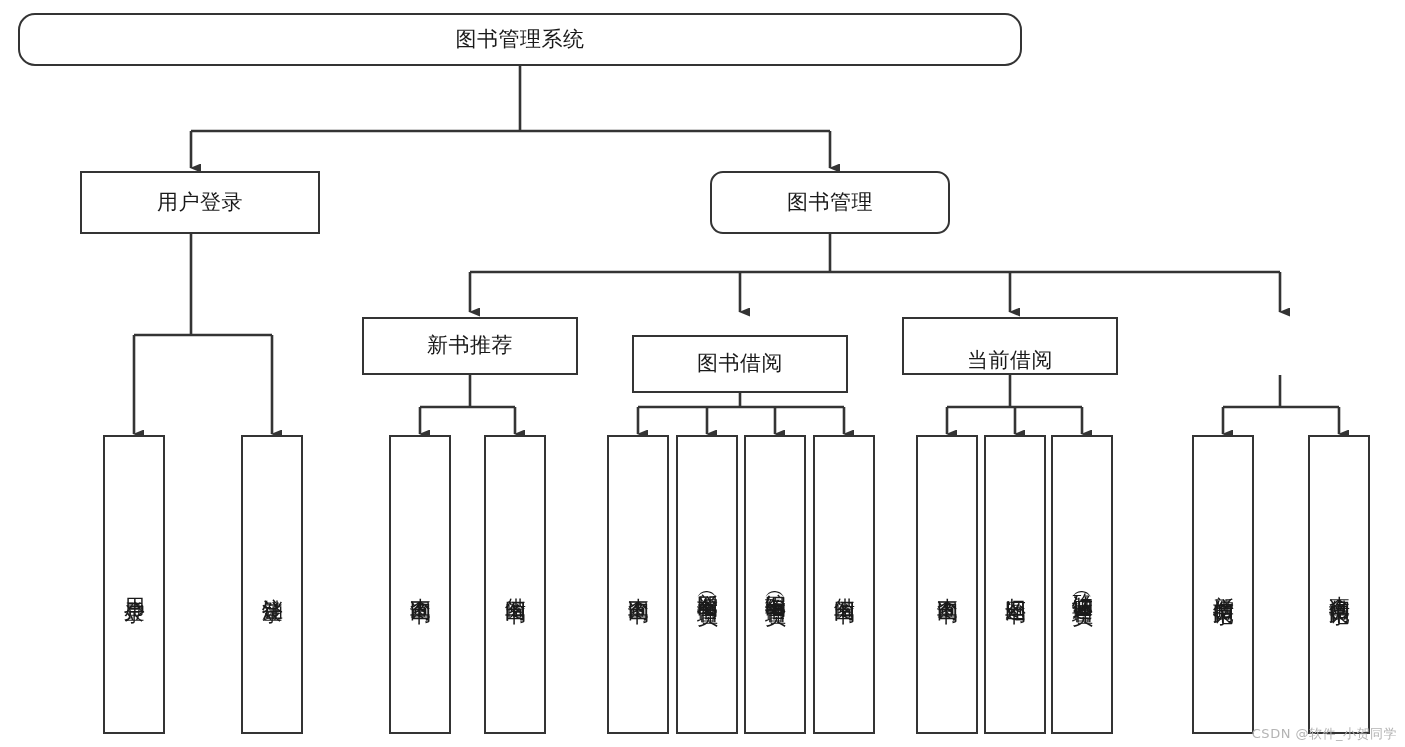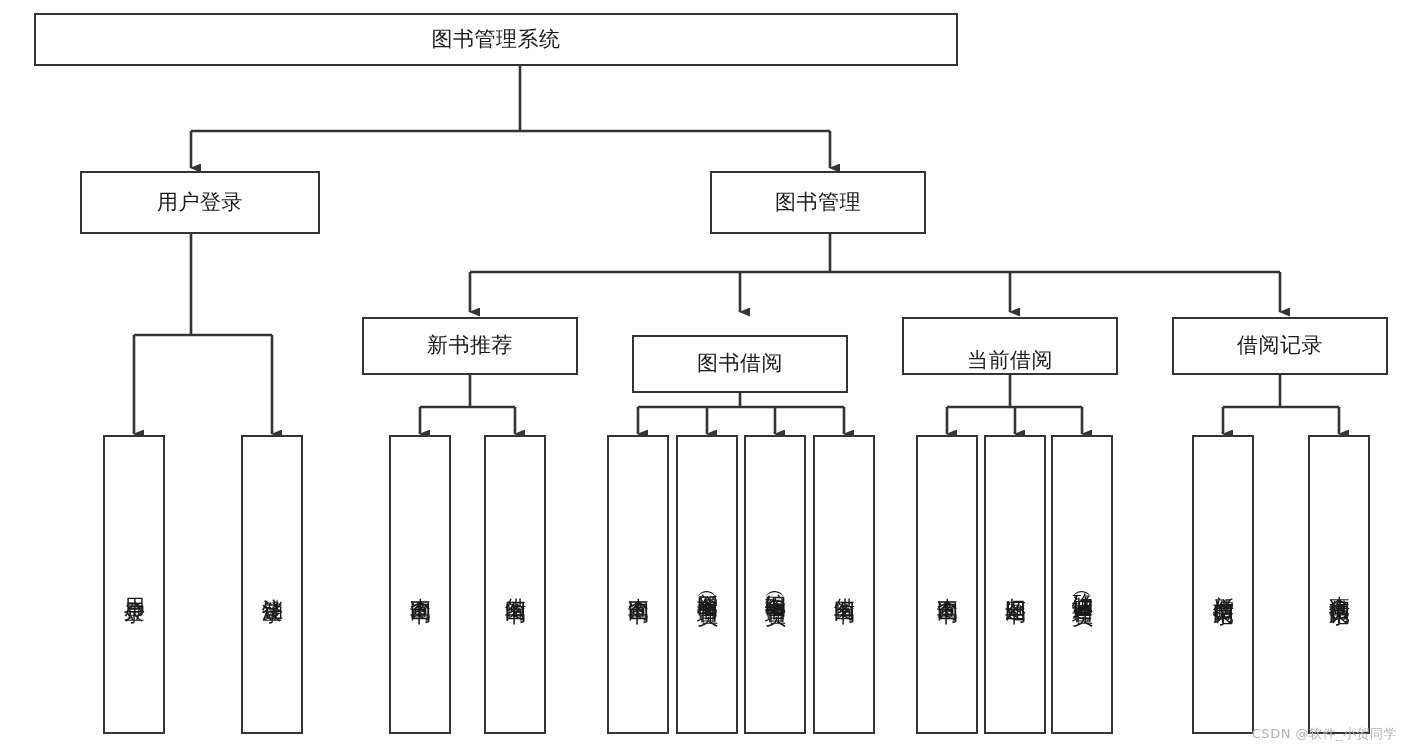--- a/index.html
+++ b/index.html
@@ -113,42 +113,39 @@
       <path d="M1015,407 L1015,434" marker-end="url(#arrowhead)"></path>
       <path d="M1082,407 L1082,434" marker-end="url(#arrowhead)"></path>
 
       <path d="M1280,375 L1280,407"></path>
       <path d="M1223,407 L1339,407"></path>
       <path d="M1223,407 L1223,434" marker-end="url(#arrowhead)"></path>
       <path d="M1339,407 L1339,434" marker-end="url(#arrowhead)"></path>
     </g>
   </svg>
 
-  <div class="node horiz" style="left:34px; top:13px; width:924px; height:53px;">
+  <div class="node horiz" style="left:18px; top:13px; width:1004px; height:53px;border-radius:17px;">
     <span>图书管理系统</span>
   </div>
 
   <div class="node horiz" style="left:80px; top:171px; width:240px; height:63px;">
     <span>用户登录</span>
   </div>
-  <div class="node horiz" style="left:710px; top:171px; width:216px; height:63px;">
+  <div class="node horiz" style="left:710px; top:171px; width:240px; height:63px;border-radius:13px;">
     <span>图书管理</span>
   </div>
 
   <div class="node horiz" style="left:362px; top:317px; width:216px; height:58px;">
     <span>新书推荐</span>
   </div>
   <div class="node horiz" style="left:632px; top:335px; width:216px; height:58px;">
     <span>图书借阅</span>
   </div>
   <div class="node horiz" style="left:902px; top:317px; width:216px; height:58px;align-items:flex-end;">
     <span>当前借阅</span>
-  </div>
-  <div class="node horiz" style="left:1172px; top:317px; width:216px; height:58px;">
-    <span>借阅记录</span>
   </div>
 
   <div class="node vert" style="left:103px; top:435px; width:62px; height:299px;">
     <span class="vtext">用户登录</span>
   </div>
   <div class="node vert" style="left:241px; top:435px; width:62px; height:299px;">
     <span class="vtext">注销登录</span>
   </div>
 
   <div class="node vert" style="left:389px; top:435px; width:62px; height:299px;">

